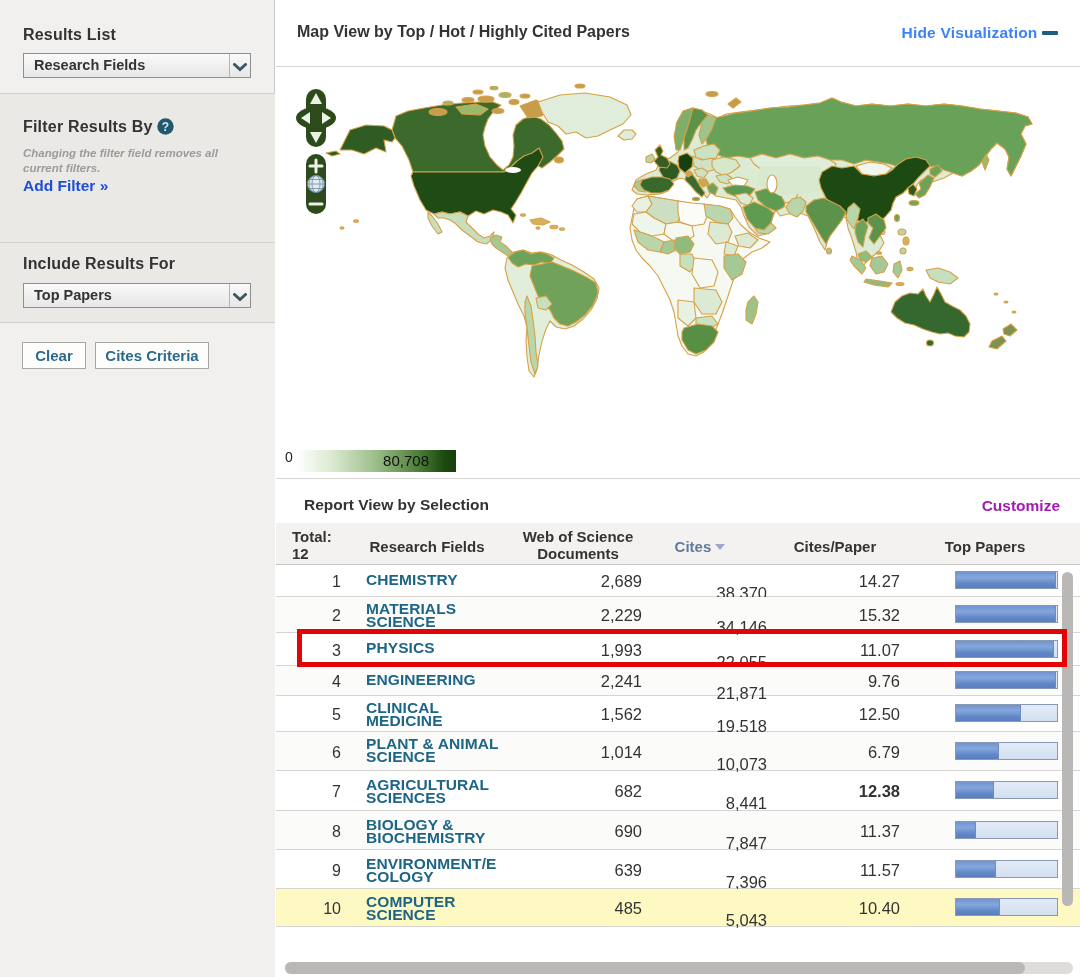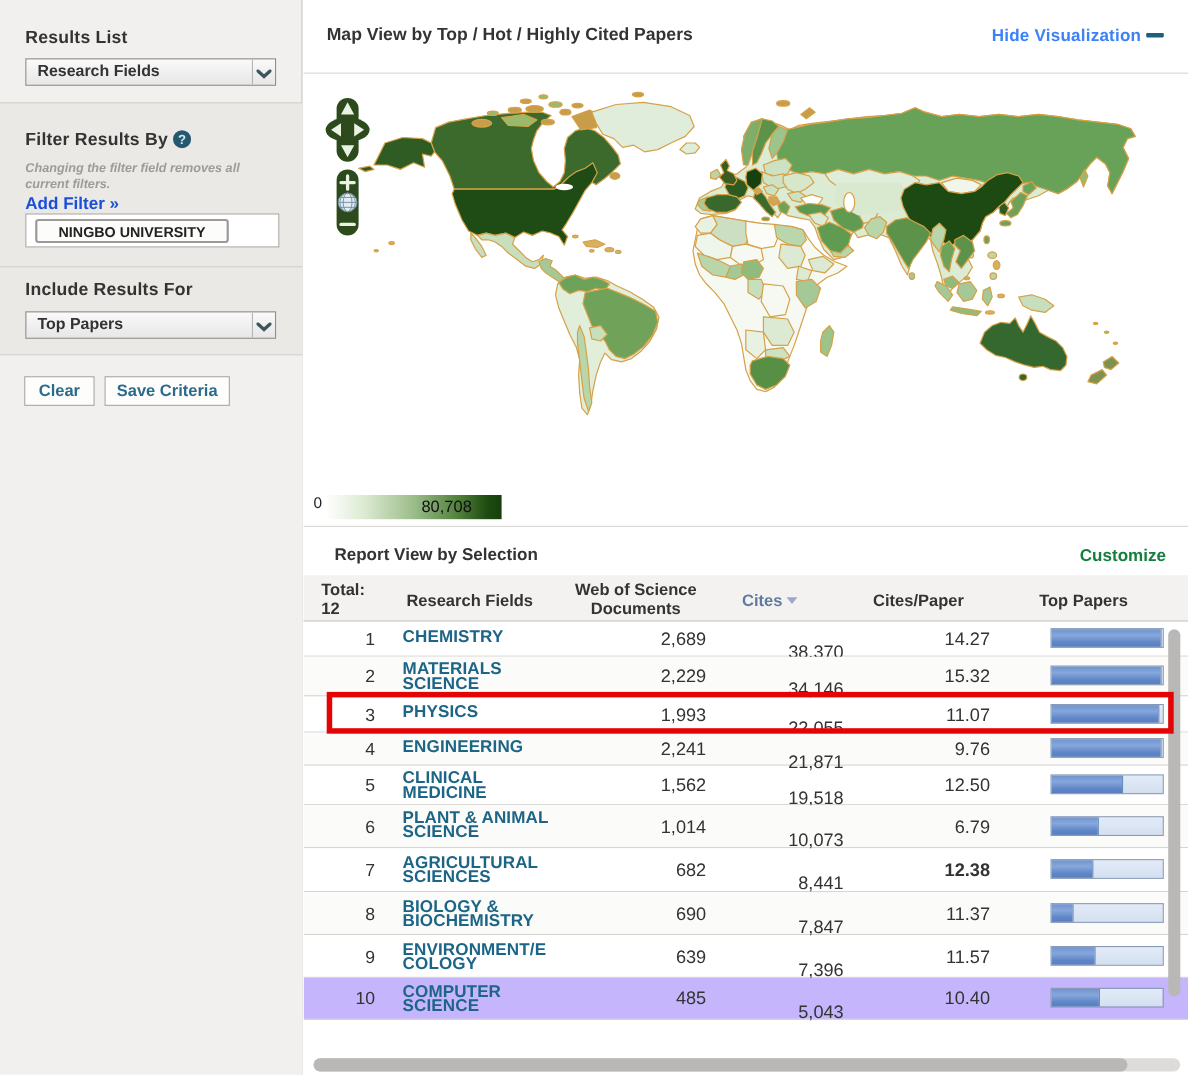--- a/index.html
+++ b/index.html
@@ -22,21 +22,21 @@
 #mainhdr { position:absolute; left:297px; top:23px; font-size:16px; font-weight:bold; color:#333; }
 #hideviz { position:absolute; top:24px; right:22px; font-size:15.5px; font-weight:bold; color:#3b82f6; letter-spacing:0.2px; }
 #hdrline { position:absolute; left:276px; top:66px; width:804px; height:1px; background:#d8d6d3; }
 
 #leg0 { position:absolute; left:285px; top:449px; font-size:14px; color:#222; }
 #legbar { position:absolute; left:296px; top:450px; width:160px; height:22px; background:linear-gradient(90deg,#ffffff,#dcead2 22%,#9cbd8a 50%,#4f7f3a 76%,#1d4b10 92%,#173f0c); }
 #legmax { position:absolute; left:296px; top:452px; width:133px; text-align:right; font-size:15px; color:#111; }
 
 #repline { position:absolute; left:276px; top:478px; width:804px; height:1px; background:#d8d6d3; }
 #rephdr { position:absolute; left:304px; top:496px; font-size:15.5px; font-weight:bold; color:#333; }
-#customize { position:absolute; top:497px; right:20px; font-size:15.5px; font-weight:bold; color:#15803d; }
+#customize { position:absolute; top:497px; right:20px; font-size:15.5px; font-weight:bold; color:#a21caf; }
 #thead { position:absolute; left:276px; top:523px; width:804px; height:42px; background:#f3f2f0; border-bottom:1px solid #c9c7c4; }
 .th { position:absolute; font-size:15px; font-weight:bold; color:#333; line-height:17px; }
 #rows { position:absolute; left:276px; top:565px; width:804px; height:412px; overflow:hidden; }
 .row { position:absolute; left:0; width:804px; border-bottom:1px solid #d7d5d2; }
 .rank { position:absolute; left:5px; width:60px; text-align:right; font-size:16px; color:#333; }
 .fld { position:absolute; left:90px; width:190px; font-size:15.5px; font-weight:bold; color:#1d6586; line-height:13px; letter-spacing:0.1px; }
 .num { position:absolute; width:110px; text-align:right; font-size:16.5px; color:#333; }
 .n1 { left:256px; } .n2 { left:381px;margin-top:12px; } .n3 { left:514px; }
 .bar { position:absolute; left:679px; width:103px; height:18px; border:1px solid #8799b5; background:linear-gradient(#e2eaf7,#dce6f4 45%,#d3dff0); }
 .fill { position:absolute; left:0; top:0; height:16px; background:linear-gradient(#7094cf,#86a7dc 35%,#5f86c7 75%,#5a7fbe); border-right:1px solid #6f8cbd; }
@@ -62,33 +62,30 @@
         </svg>
     </div>
     <div class="abs sbhead" style="left:23px; top:118px;">Filter Results By
       <svg style="vertical-align:-3px" width="17" height="17" viewBox="0 0 17 17">
           <circle cx="8.5" cy="8.5" r="8.2" fill="#24586e"></circle>
           <text x="8.5" y="13" text-anchor="middle" font-size="12" font-weight="bold" fill="#cfeaf2">?</text>
         </svg>
     </div>
     <div class="abs" style="left:23px; top:146px; width:230px; font-size:11.5px; font-style:italic; font-weight:bold; color:#9b9b99; line-height:15px;">Changing the filter field removes all current filters.</div>
     <div class="abs tealink" style="left:23px; top:177px; font-size:15.5px;">Add Filter »</div>
-    <div class="abs" style="left:23px; top:194px; width:231px; height:31px; background:#fff; border:1px solid #a9a7a4;">
-      <div style="position:absolute; left:8px; top:4px; width:176px; height:22px; border:2px solid #9a9a98; border-radius:3px; background:#fcfcfb; text-align:center; font-size:13px; font-weight:bold; color:#222; line-height:19px;">NINGBO UNIVERSITY</div>
-    </div>
     <div class="abs sbhead" style="left:23px; top:255px;">Include Results For</div>
     <div class="dropdown" style="left:23px; top:283px; width:228px;">
       <span class="lbl">Top Papers</span>
         <span class="sep"></span>
       <svg class="dd-arrow" viewBox="0 0 14 9">
           <path d="M1.5 1.5 L7 6.5 L12.5 1.5" fill="none" stroke="#3d555e" stroke-width="3" stroke-linecap="round"></path>
         </svg>
     </div>
     <div class="btn" style="left:22px; top:342px; width:64px;">Clear</div>
-    <div class="btn" style="left:95px; top:342px; width:114px;">Save Criteria</div>
+    <div class="btn" style="left:95px; top:342px; width:114px;">Cites Criteria</div>
   </div>
 
   <div id="mainhdr">Map View by Top / Hot / Highly Cited Papers</div>
   <div id="hideviz">Hide Visualization <span style="display:inline-block; width:16px; height:4px; background:#1e5f80; vertical-align:3px; border-radius:1px;"></span></div>
   <div id="hdrline"></div>
 
   <div id="mapbox" class="abs" style="left:280px; top:66px; width:800px; height:382px;">
 <svg width="800" height="382" viewBox="0 0 800 382" id="mapsvg">
 <g stroke="#d6a148" stroke-width="1.1" stroke-linejoin="round">
 
@@ -381,21 +378,21 @@
       <div class="row" style="top:285px; height:39px; ">
         <div class="rank" style="top:11.5px;">9</div>
         <div class="fld" style="top:6.5px;">ENVIRONMENT/E<br>COLOGY</div>
         <div class="num n1" style="top:10.5px;">639</div>
         <div class="num n2" style="top:10.5px;">7,396</div>
         <div class="num n3" style="top:10.5px;">11.57</div>
         <div class="bar" style="top:9.5px;">
           <div class="fill" style="width:40px;"></div>
         </div>
       </div>
-      <div class="row" style="top:324px; height:38px; background:#c4b5fd;text-decoration:underline;">
+      <div class="row" style="top:324px; height:38px; background:#fef9c3;text-decoration:underline;">
         <div class="rank" style="top:11px;">10</div>
         <div class="fld" style="top:6px;">COMPUTER<br>SCIENCE</div>
         <div class="num n1" style="top:10px;">485</div>
         <div class="num n2" style="top:10px;">5,043</div>
         <div class="num n3" style="top:10px;">10.40</div>
         <div class="bar" style="top:9px;">
           <div class="fill" style="width:44px;"></div>
         </div>
       </div>
     </div>

